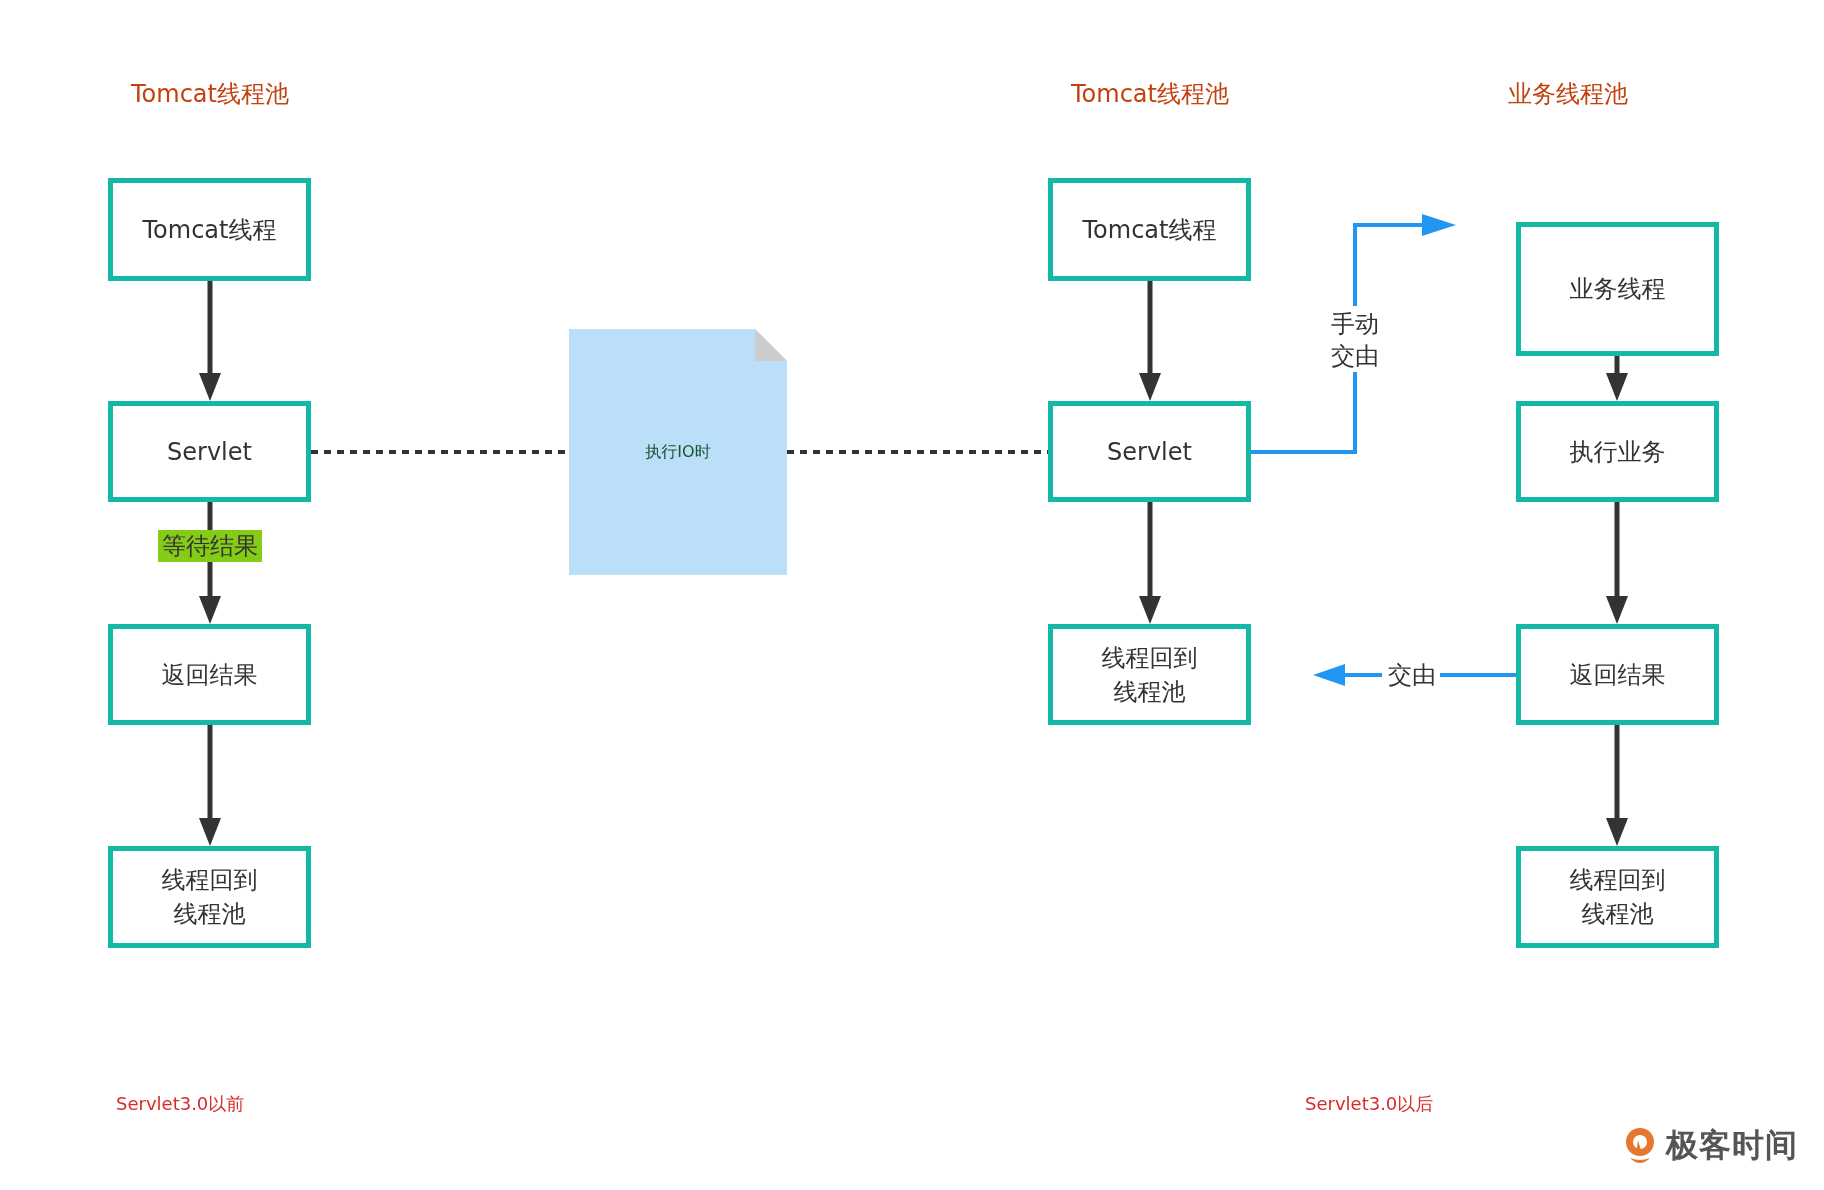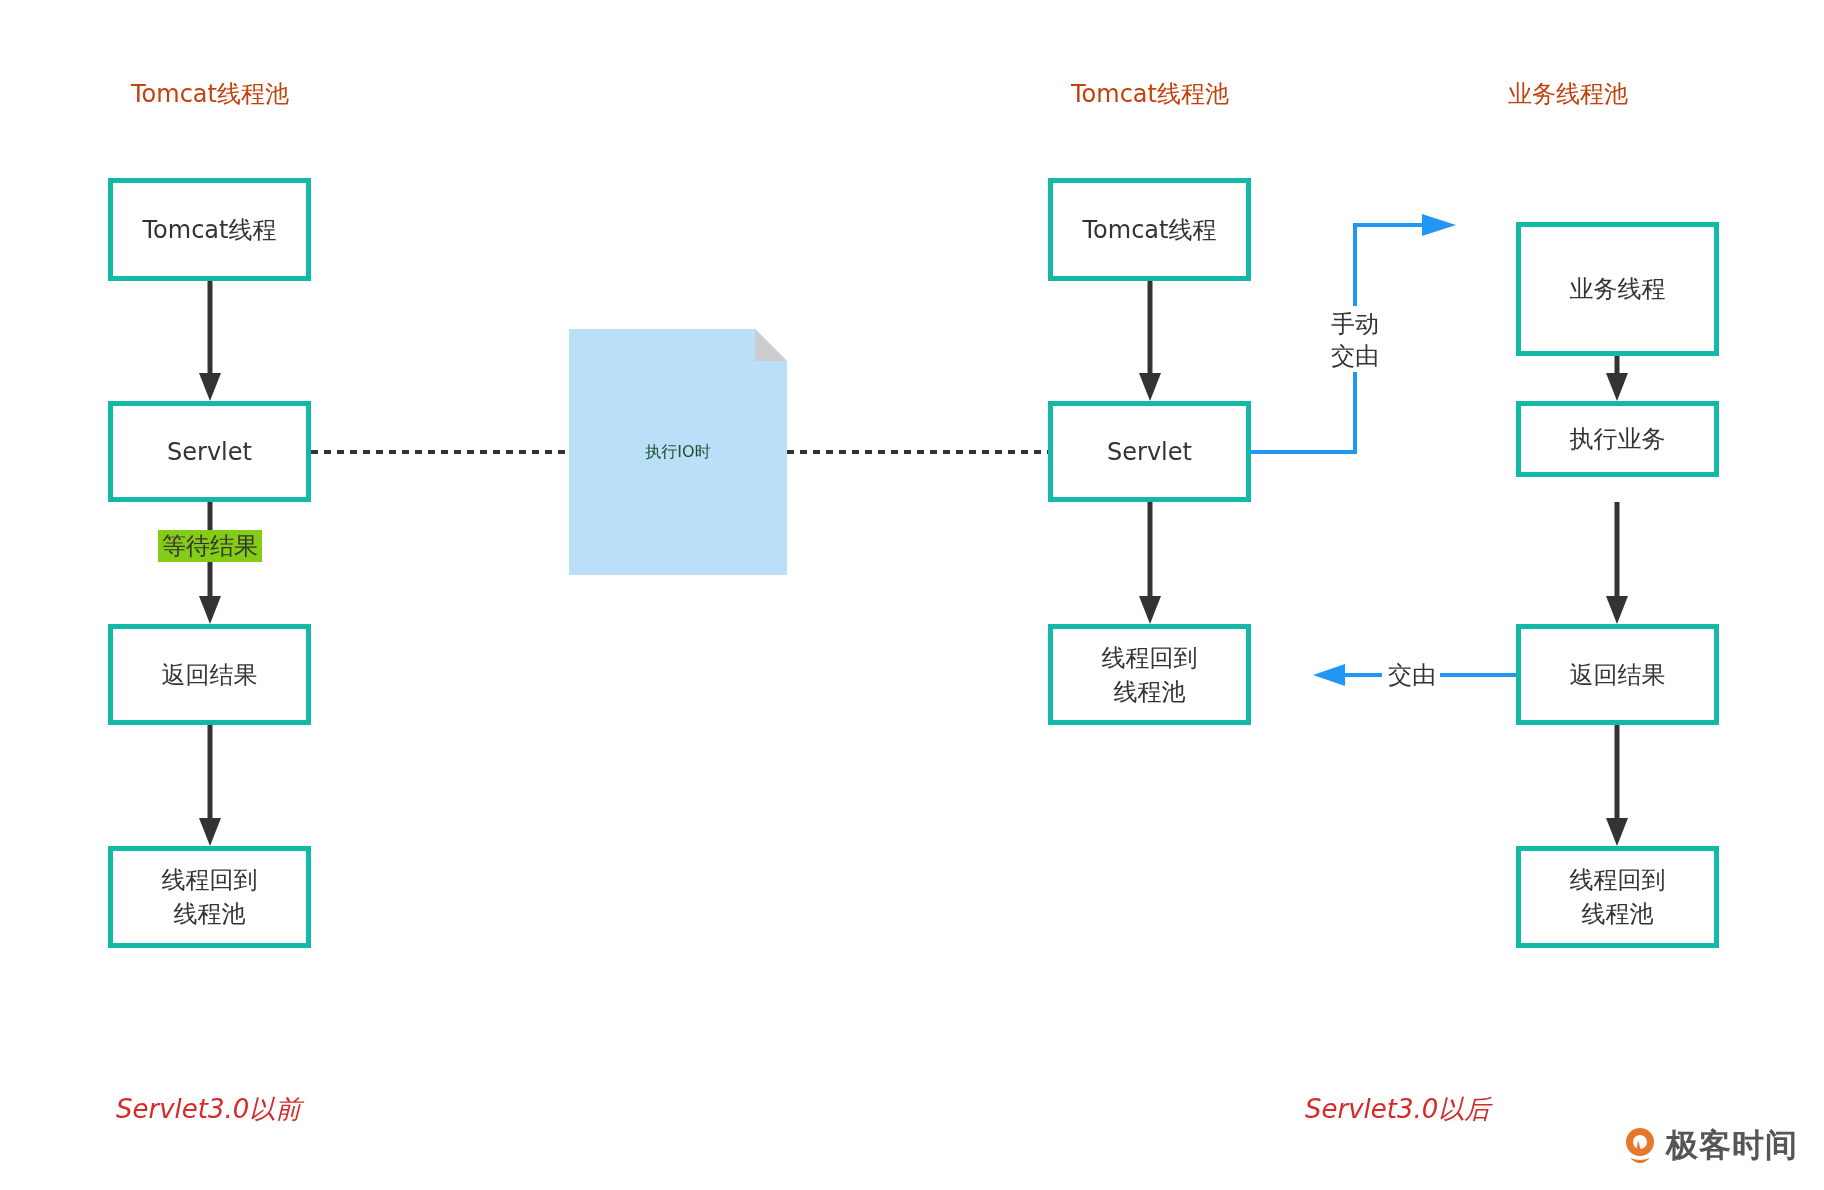--- a/index.html
+++ b/index.html
@@ -7,21 +7,21 @@
          font-family: "DejaVu Sans", "Liberation Sans", sans-serif; color: #333; }
   .pool { position: absolute; background: #63b3f4; border: 5px solid #333; box-sizing: border-box; }
   .pool-title { position: absolute; font-size: 24px; color: #c2410c; text-align: center; white-space: nowrap; }
   .node { position: absolute; background: #fff; border: 5px solid #14b8a6; box-sizing: border-box;
           display: flex; align-items: center; justify-content: center; text-align: center;
           font-size: 24px; line-height: 34px; color: #333; white-space: pre-line; }
   .note-text { position: absolute; left: 569px; top: 329px; width: 218px; height: 246px;
                display: flex; align-items: center; justify-content: center; font-size: 16px; color: #14532d; }
   .edge-label { position: absolute; font-size: 24px; color: #333; line-height: 32px; text-align: center; white-space: pre-line; }
   .edge-label.boxed { background: #84cc16; padding: 0 2px; }
-  .version { position: absolute; font-size: 26px; color: #d62b2b; white-space: nowrap; font-style: italic; }
+  .version { position: absolute; font-size: 18px; color: #d62b2b; white-space: nowrap; }
   .logo { position: absolute; left: 1624px; top: 1124px; display: flex; align-items: center; }
   .logo-text { font-size: 32px; color: #555; font-weight: bold; margin-left: 10px; letter-spacing: 1px; }
   svg.overlay { position: absolute; left: 0; top: 0; }
 </style>
 </head>
 <body>
 
 <svg class="overlay" width="1824" height="1190">
   <defs>
     <marker id="arrowDark" markerWidth="12" markerHeight="14" refX="11" refY="7" orient="auto" markerUnits="userSpaceOnUse">
@@ -95,21 +95,21 @@
 
 <div class="node" style="left:1048px; top:178px; width:203px; height:103px;">Tomcat线程</div>
 <div class="node" style="left:1048px; top:401px; width:203px; height:101px;">Servlet</div>
 <div class="node" style="left:1048px; top:624px; width:203px; height:101px;">线程回到
 线程池</div>
 
 <div class="pool-title" style="left:1408px; top:78px; width:320px;">业务线程池</div>
 <div class="pool" style="left:1456px; top:125px; width:320px; height:890px; z-index:-1;"></div>
 
 <div class="node" style="left:1516px; top:178px; width:203px; height:134px;margin-top:44px;">业务线程</div>
-<div class="node" style="left:1516px; top:401px; width:203px; height:76px;">执行业务</div>
+<div class="node" style="left:1516px; top:401px; width:203px; height:101px;">执行业务</div>
 <div class="node" style="left:1516px; top:624px; width:203px; height:101px;">返回结果</div>
 <div class="node" style="left:1516px; top:846px; width:203px; height:102px;">线程回到
 线程池</div>
 
 <div class="edge-label" style="left:1325px; top:308px; width:60px;">手动
 交由</div>
 <div class="edge-label" style="left:1384px; top:659px; width:56px;">交由</div>
 
 <div class="version" style="left:1305px; top:1092px;">Servlet3.0以后</div>
 

